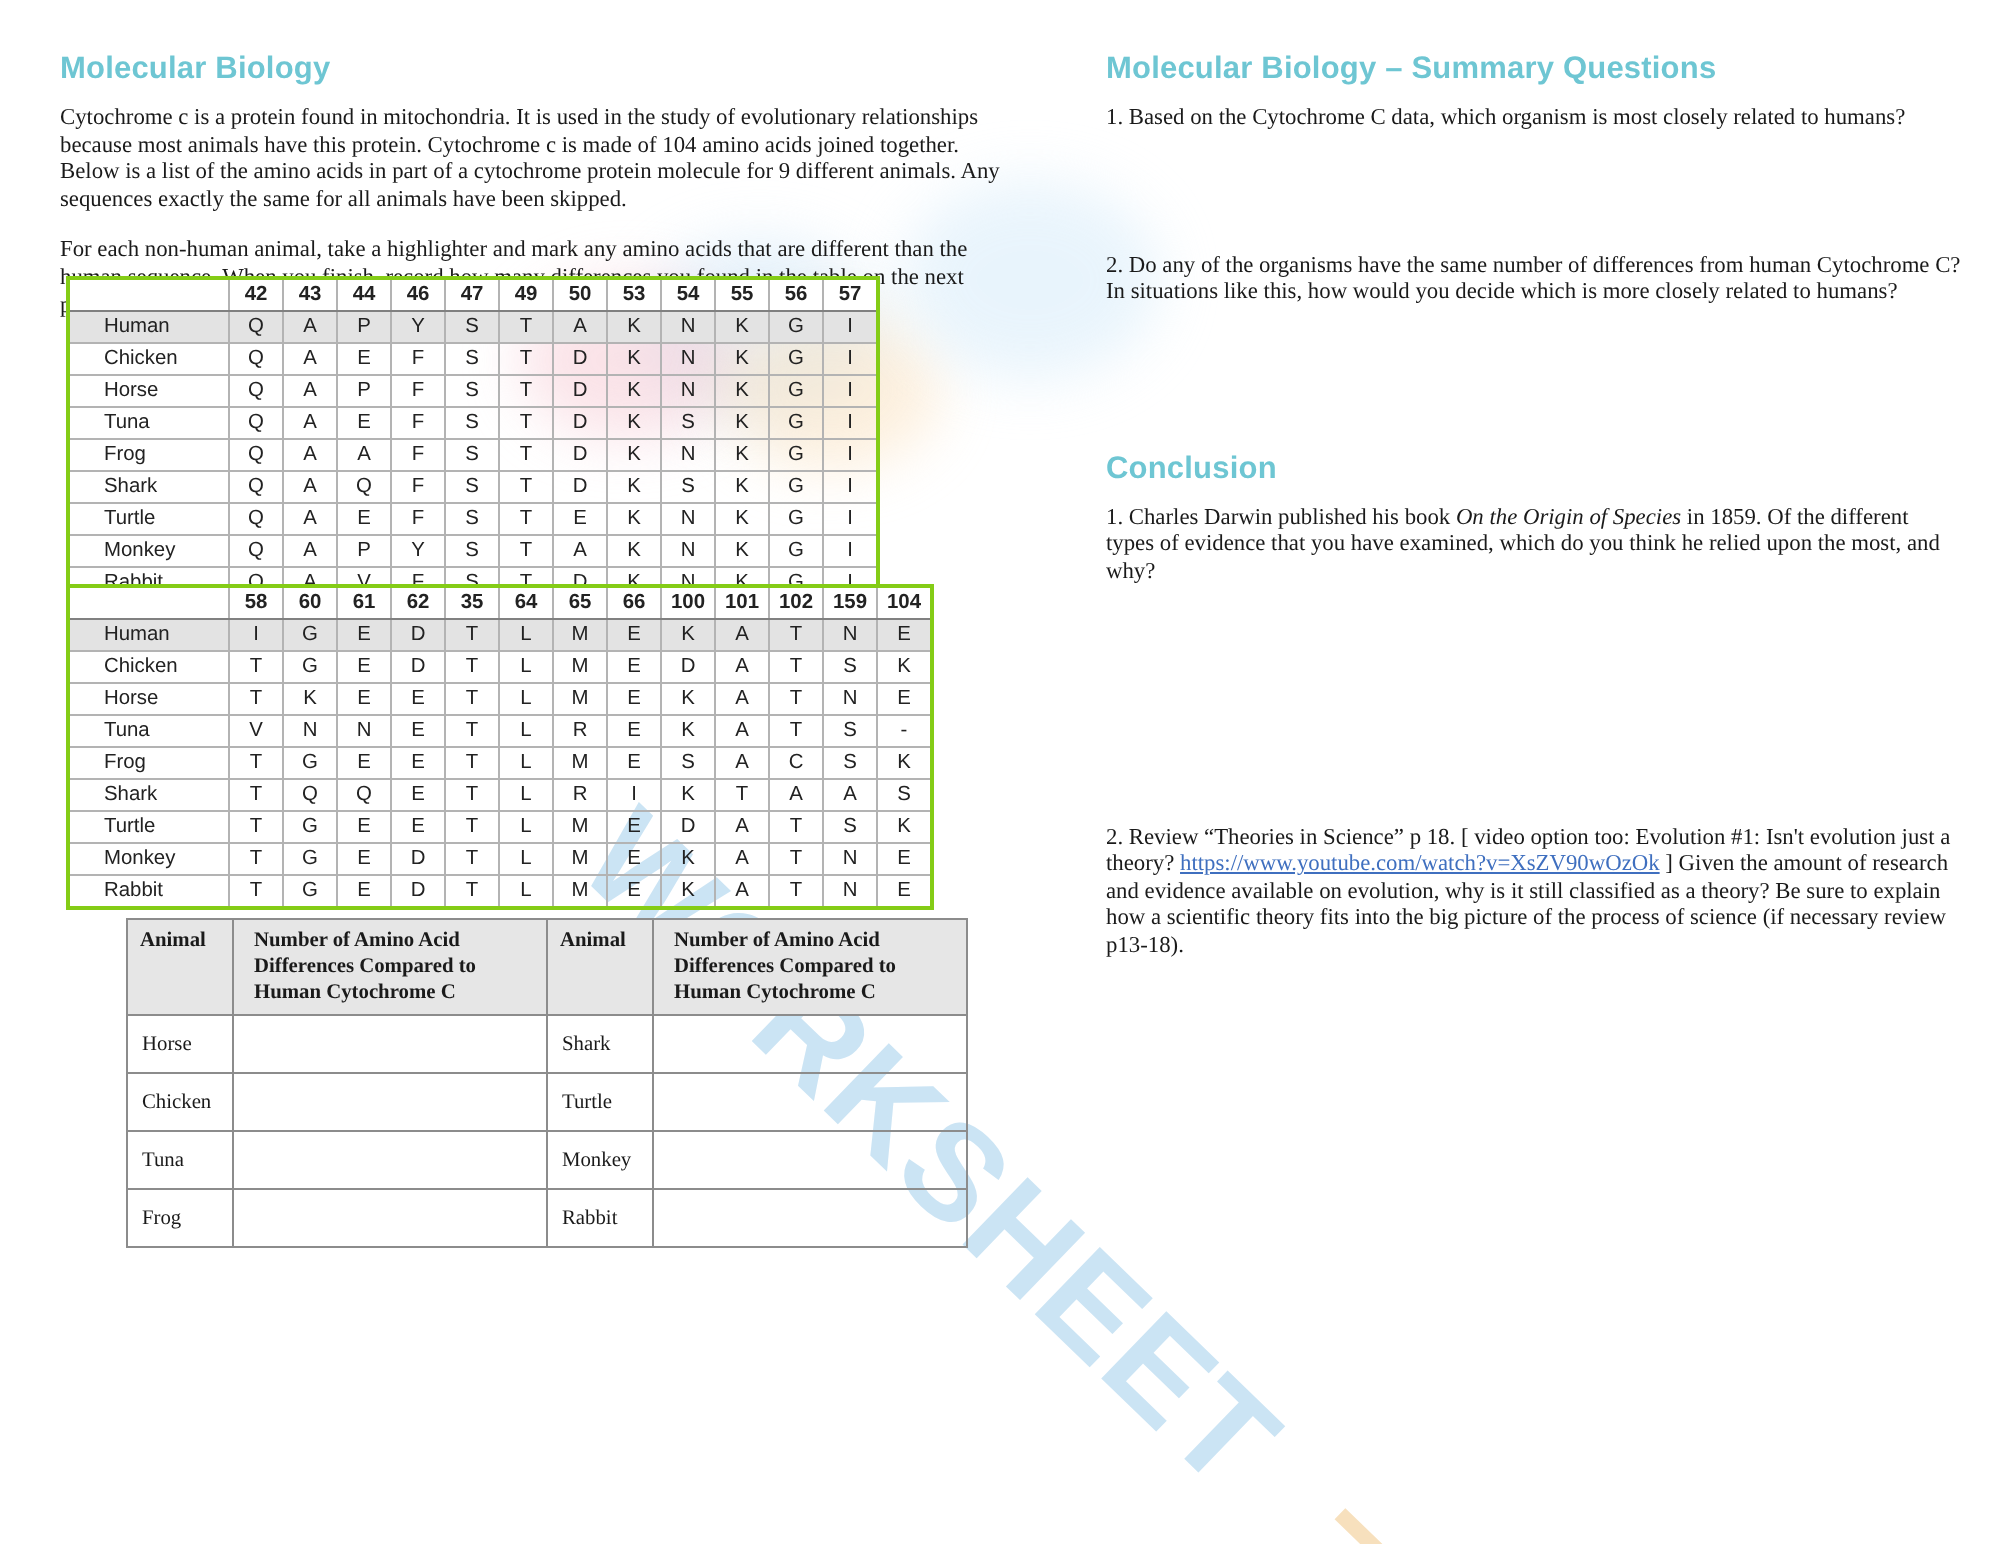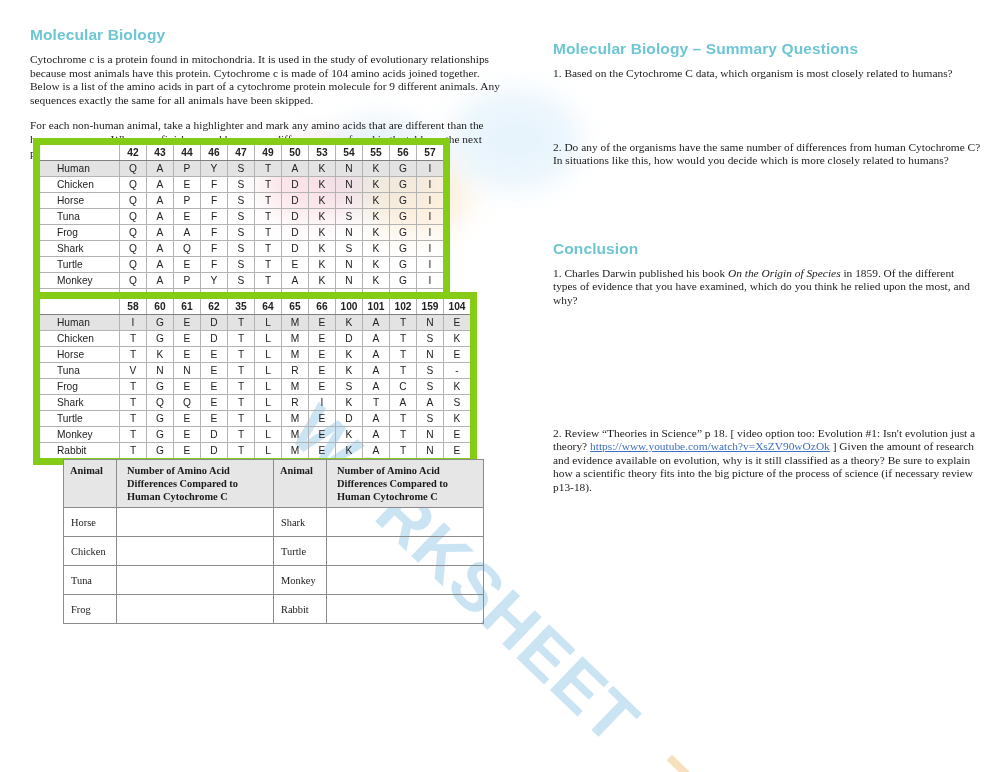--- a/index.html
+++ b/index.html
@@ -58,21 +58,21 @@
   }
   .col-left {
     position: absolute;
     left: 30px;
     top: 26px;
     width: 470px;
   }
   .col-right {
     position: absolute;
     left: 553px;
-    top: 40px;
+    top: 26px;
     width: 428px;
   }
 
   h1.section-title {
     font-family: "Liberation Sans", sans-serif;
     font-size: 15.5px;
     font-weight: bold;
     color: #6ec6d3;
     margin: 0 0 9px 0;
     letter-spacing: .1px;
@@ -101,21 +101,21 @@
   .spacer-sm { height: 60px; }
   .spacer-md { height: 72px; }
 
   
   table.aa {
     border-collapse: collapse;
     font-family: "Liberation Sans", sans-serif;
     font-size: 10.2px;
     color: #222;
     table-layout: fixed;
-    border: 7px solid #84cc16;
+    border: 2px solid #84cc16;
   }
   table.aa th, table.aa td {
     border: 1px solid #b3b3b3;
     text-align: center;
     height: 15px;
     padding: 0;
     font-weight: normal;
   }
   table.aa thead th {
     font-weight: bold;

